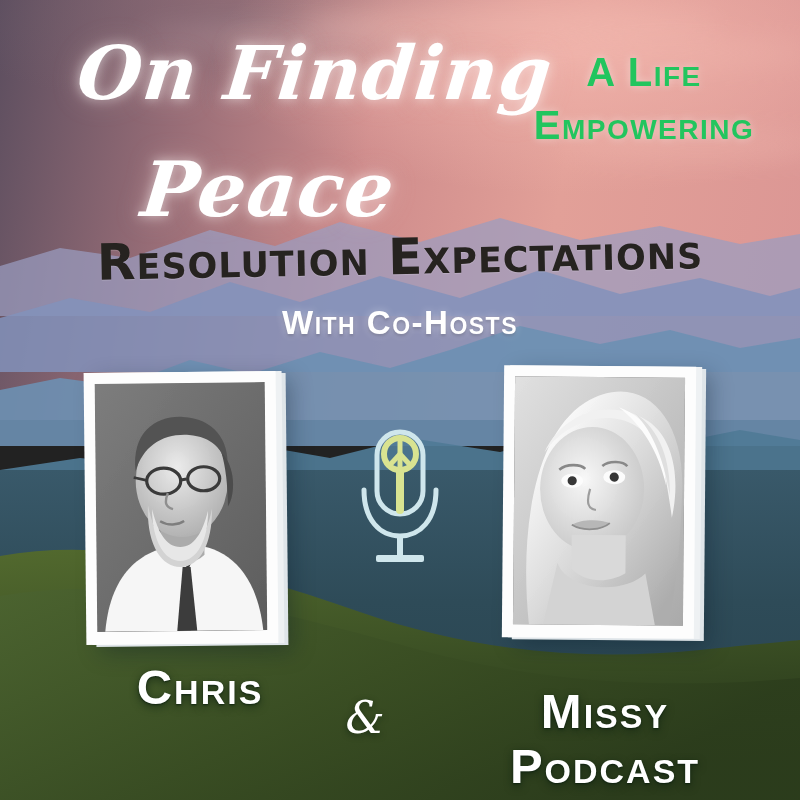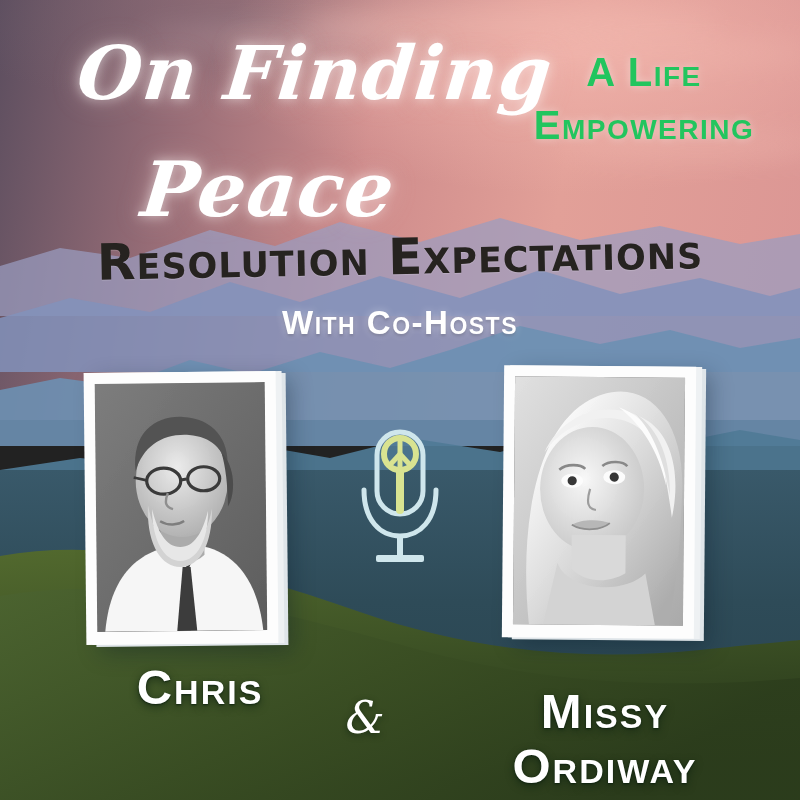--- a/index.html
+++ b/index.html
@@ -355,16 +355,16 @@
   </div>
 
   <div class="host-name host-left">
     <span>Chris</span>
   </div>
 
   <div class="amp">&amp;</div>
 
   <div class="host-name host-right">
     <span>Missy</span>
-    <span>Ordiway</span>
+    <span>Podcast</span>
   </div>
 
 </div>
 
 </body></html>

